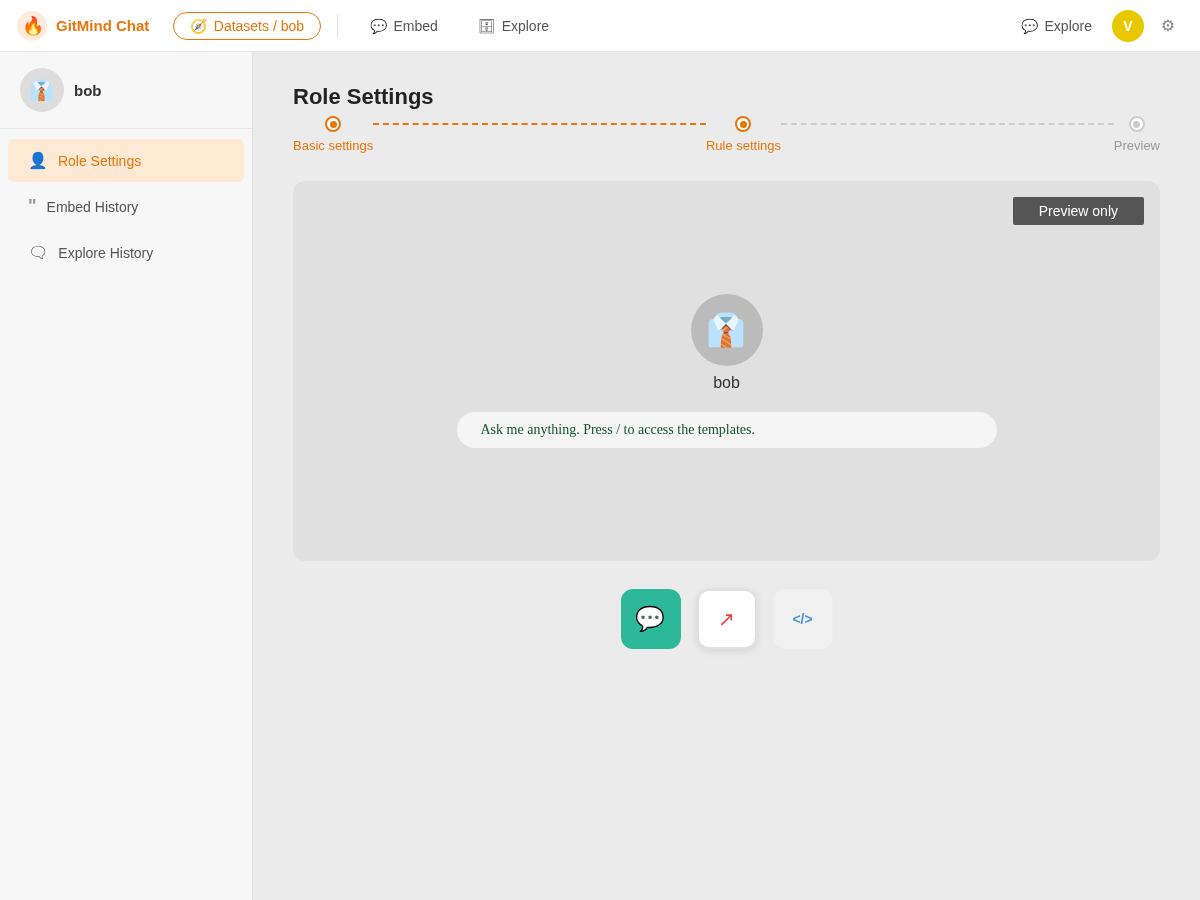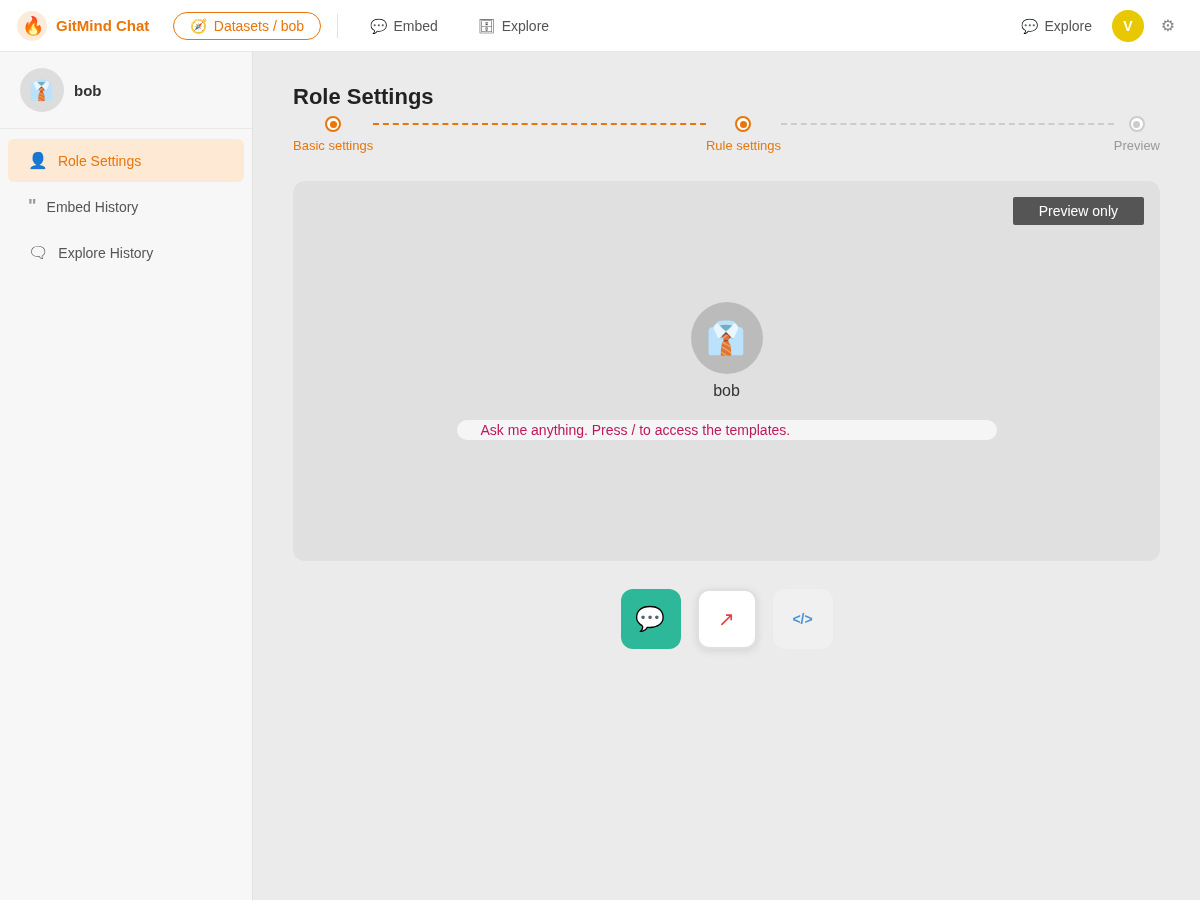--- a/index.html
+++ b/index.html
@@ -117,21 +117,21 @@
       display: flex; flex-direction: column; align-items: center; margin-bottom: 20px;
     }
     .preview-avatar {
       width: 72px; height: 72px; border-radius: 50%; background: #bbb;
       display: flex; align-items: center; justify-content: center;
       font-size: 32px; margin-bottom: 8px; overflow: hidden;
     }
     .preview-name { font-size: 16px; color: #333; font-weight: 500; }
     .preview-input-wrap {
       width: 540px; background: #f5f5f5; border-radius: 28px;
-      padding: 2px 24px; color: #be185d; font-size: 14px;
+      padding: 10px 24px; color: #14532d; font-size: 14px; font-family: Liberation Serif, serif;
     }
 
     
     .bottom-toolbar {
       display: flex; justify-content: center; align-items: center; gap: 16px;
       padding: 12px 0 24px 0;
     }
     .toolbar-btn {
       width: 60px; height: 60px; border-radius: 12px;
       display: flex; align-items: center; justify-content: center;

